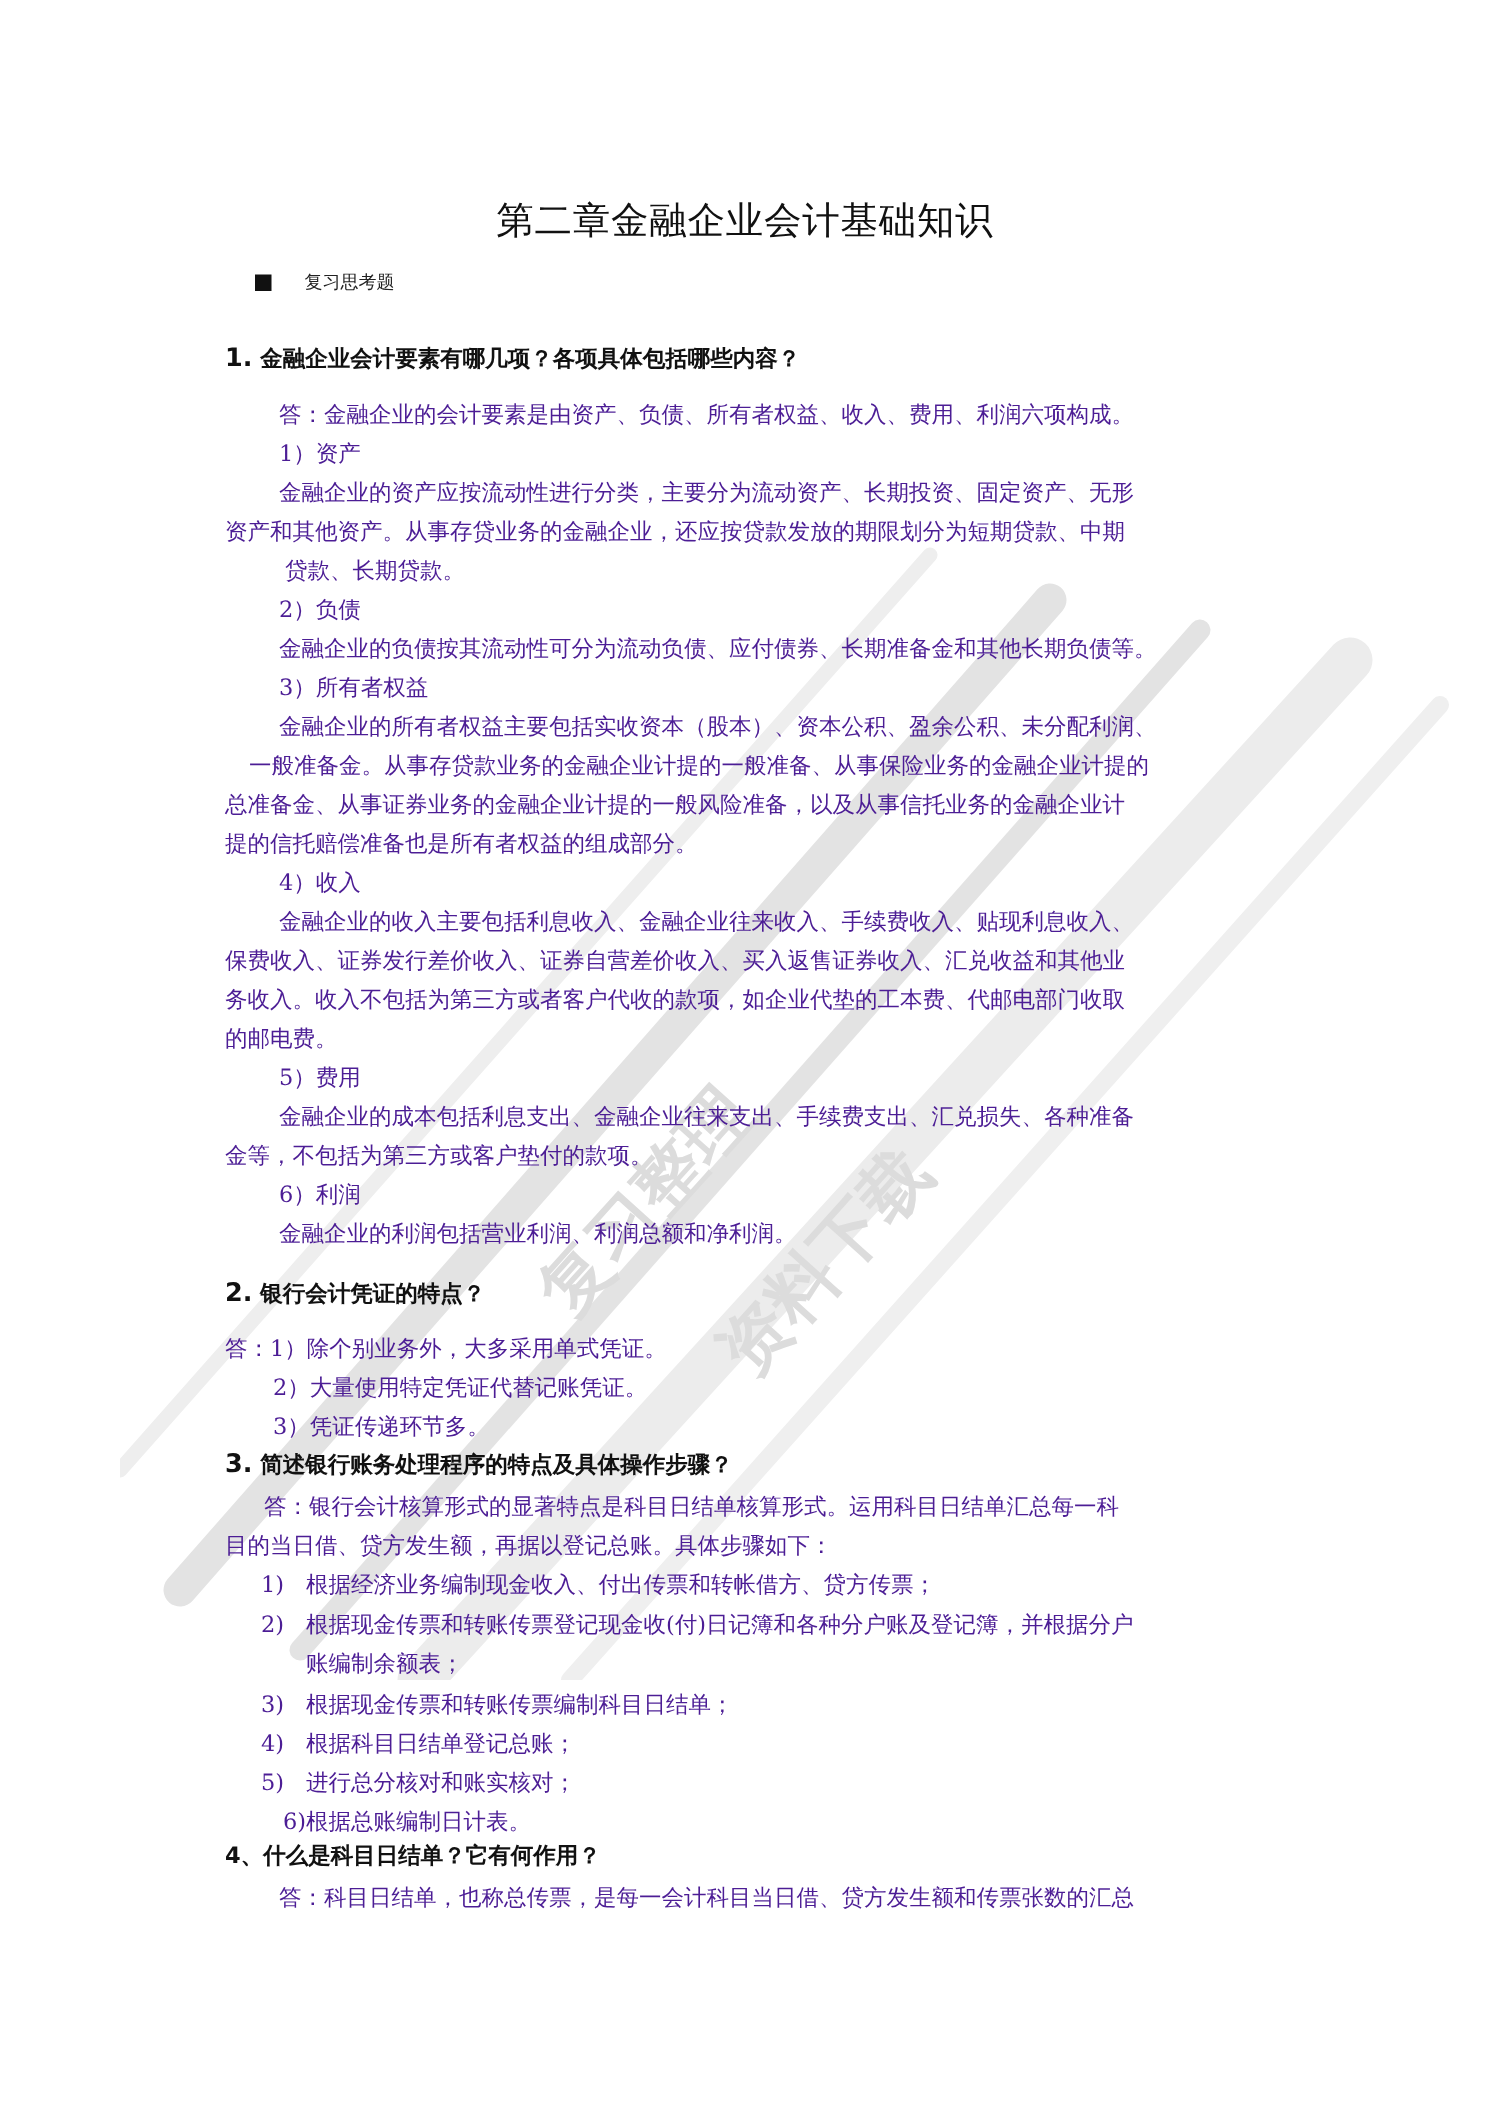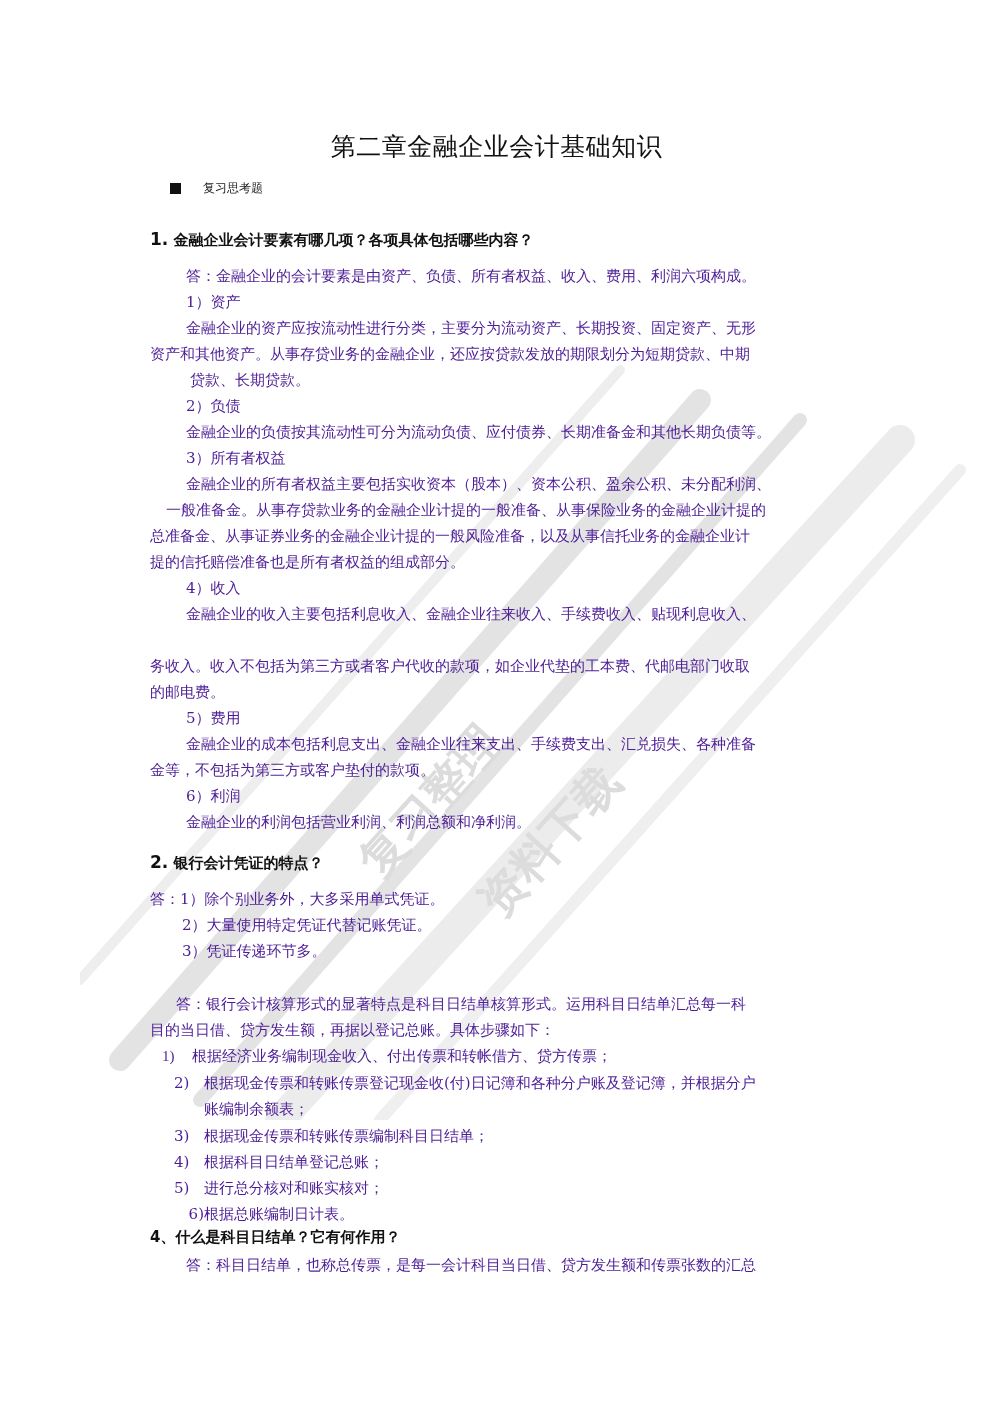--- a/index.html
+++ b/index.html
@@ -71,20 +71,21 @@
   <div class="line" style="left:186px; top:419px;">金融企业的负债按其流动性可分为流动负债、应付债券、长期准备金和其他长期负债等。</div>
 
   <div class="line" style="left:186px; top:445px;">3）所有者权益</div>
   <div class="line" style="left:186px; top:471px;">金融企业的所有者权益主要包括实收资本（股本）、资本公积、盈余公积、未分配利润、</div>
   <div class="line" style="left:166px; top:497px;">一般准备金。从事存贷款业务的金融企业计提的一般准备、从事保险业务的金融企业计提的</div>
   <div class="line" style="left:150px; top:523px;">总准备金、从事证券业务的金融企业计提的一般风险准备，以及从事信托业务的金融企业计</div>
   <div class="line" style="left:150px; top:549px;">提的信托赔偿准备也是所有者权益的组成部分。</div>
 
   <div class="line" style="left:186px; top:575px;">4）收入</div>
   <div class="line" style="left:186px; top:601px;">金融企业的收入主要包括利息收入、金融企业往来收入、手续费收入、贴现利息收入、</div>
+  <div class="line" style="left:150px; top:627px;">保费收入、证券发行差价收入、证券自营差价收入、买入返售证券收入、汇兑收益和其他业</div>
   <div class="line" style="left:150px; top:653px;">务收入。收入不包括为第三方或者客户代收的款项，如企业代垫的工本费、代邮电部门收取</div>
   <div class="line" style="left:150px; top:679px;">的邮电费。</div>
 
   <div class="line" style="left:186px; top:705px;">5）费用</div>
   <div class="line" style="left:186px; top:731px;">金融企业的成本包括利息支出、金融企业往来支出、手续费支出、汇兑损失、各种准备</div>
   <div class="line" style="left:150px; top:757px;">金等，不包括为第三方或客户垫付的款项。</div>
 
   <div class="line" style="left:186px; top:783px;">6）利润</div>
   <div class="line" style="left:186px; top:809px;">金融企业的利润包括营业利润、利润总额和净利润。</div>
 
@@ -92,25 +93,29 @@
     <span class="num">2.</span>
     <span>银行会计凭证的特点？</span>
   </div>
 
   <div class="line" style="left:150px; top:886px;">
     <span>答：</span><span>1）除个别业务外，大多采用单式凭证。</span>
   </div>
   <div class="line" style="left:182px; top:912px;">2）大量使用特定凭证代替记账凭证。</div>
   <div class="line" style="left:182px; top:938px;">3）凭证传递环节多。</div>
 
+  <div class="q" style="left:150px; top:966px;">
+    <span class="num">3.</span>
+    <span>简述银行账务处理程序的特点及具体操作步骤？</span>
+  </div>
 
   <div class="line" style="left:176px; top:991px;">答：银行会计核算形式的显著特点是科目日结单核算形式。运用科目日结单汇总每一科</div>
   <div class="line" style="left:150px; top:1017px;text-align:center;">目的当日借、贷方发生额，再据以登记总账。具体步骤如下：</div>
 
-  <div class="line" style="left:162px; top:1043px;font-family:Liberation Serif, serif;">
+  <div class="line" style="left:174px; top:1043px;">
     <span class="list-num">1)</span><span>根据经济业务编制现金收入、付出传票和转帐借方、贷方传票；</span>
   </div>
   <div class="line" style="left:174px; top:1070px;">
     <span class="list-num">2)</span><span>根据现金传票和转账传票登记现金收(付)日记簿和各种分户账及登记簿，并根据分户</span>
   </div>
   <div class="line" style="left:204px; top:1096px;">账编制余额表；</div>
   <div class="line" style="left:174px; top:1123px;">
     <span class="list-num">3)</span><span>根据现金传票和转账传票编制科目日结单；</span>
   </div>
   <div class="line" style="left:174px; top:1149px;">

